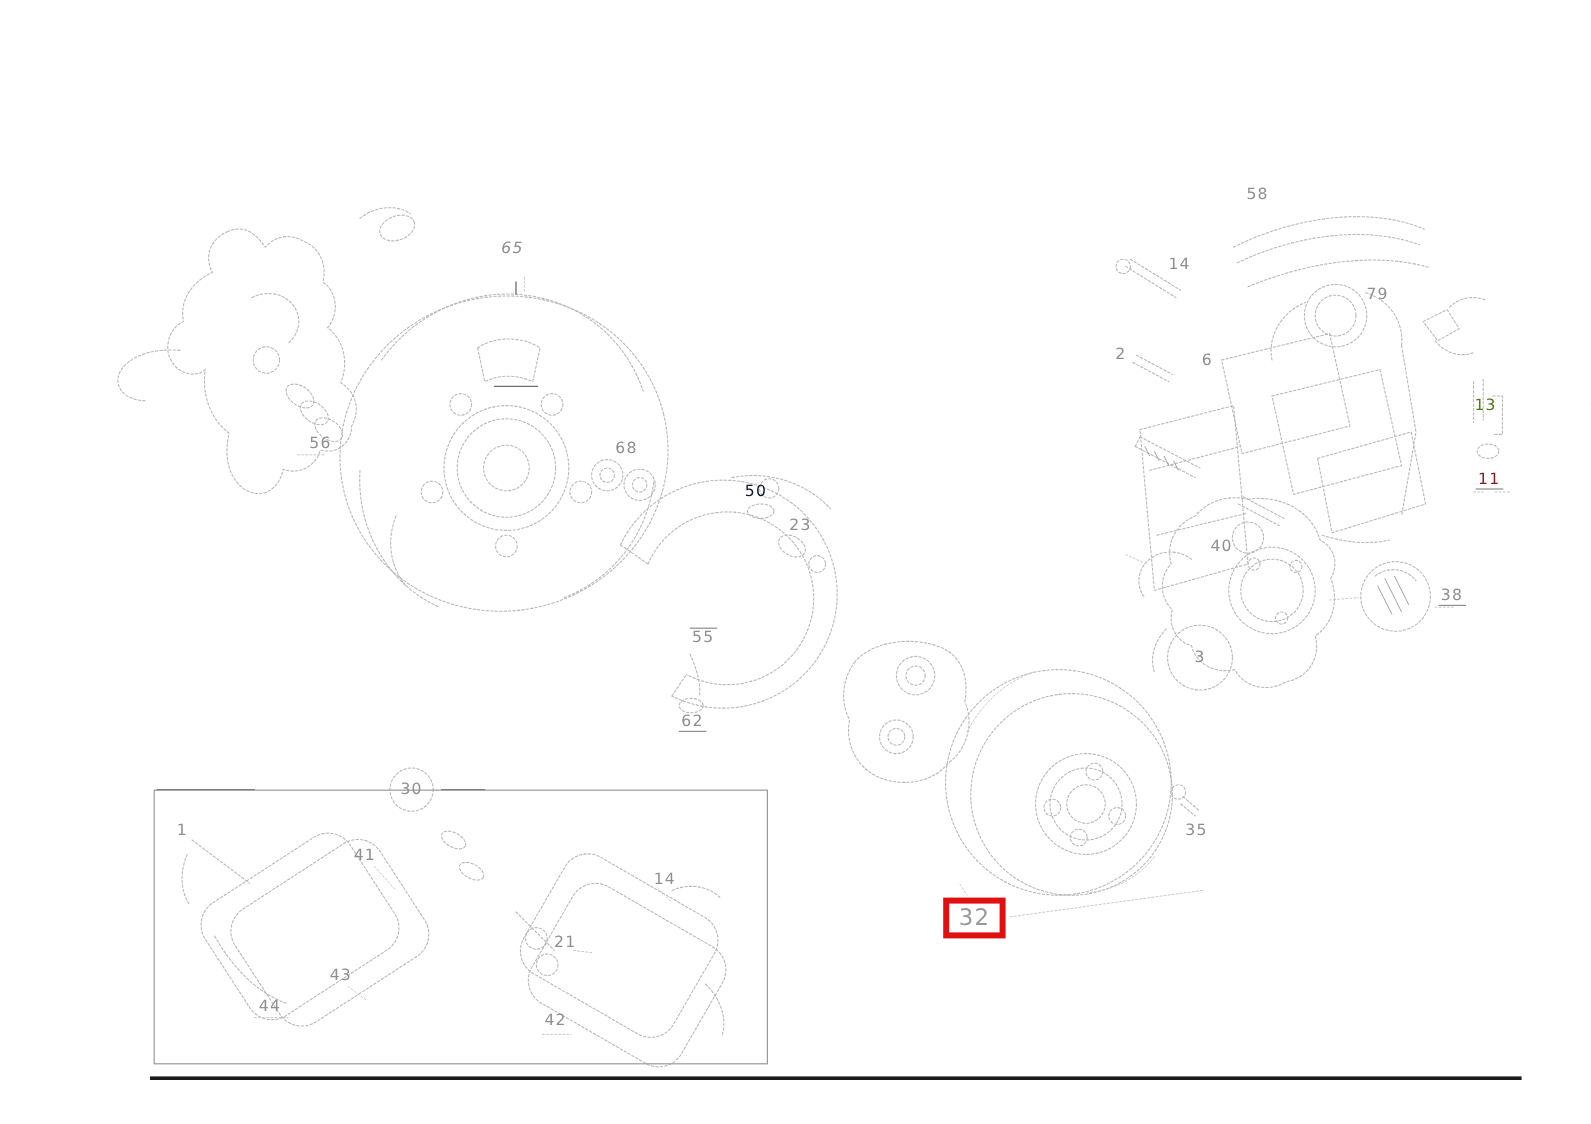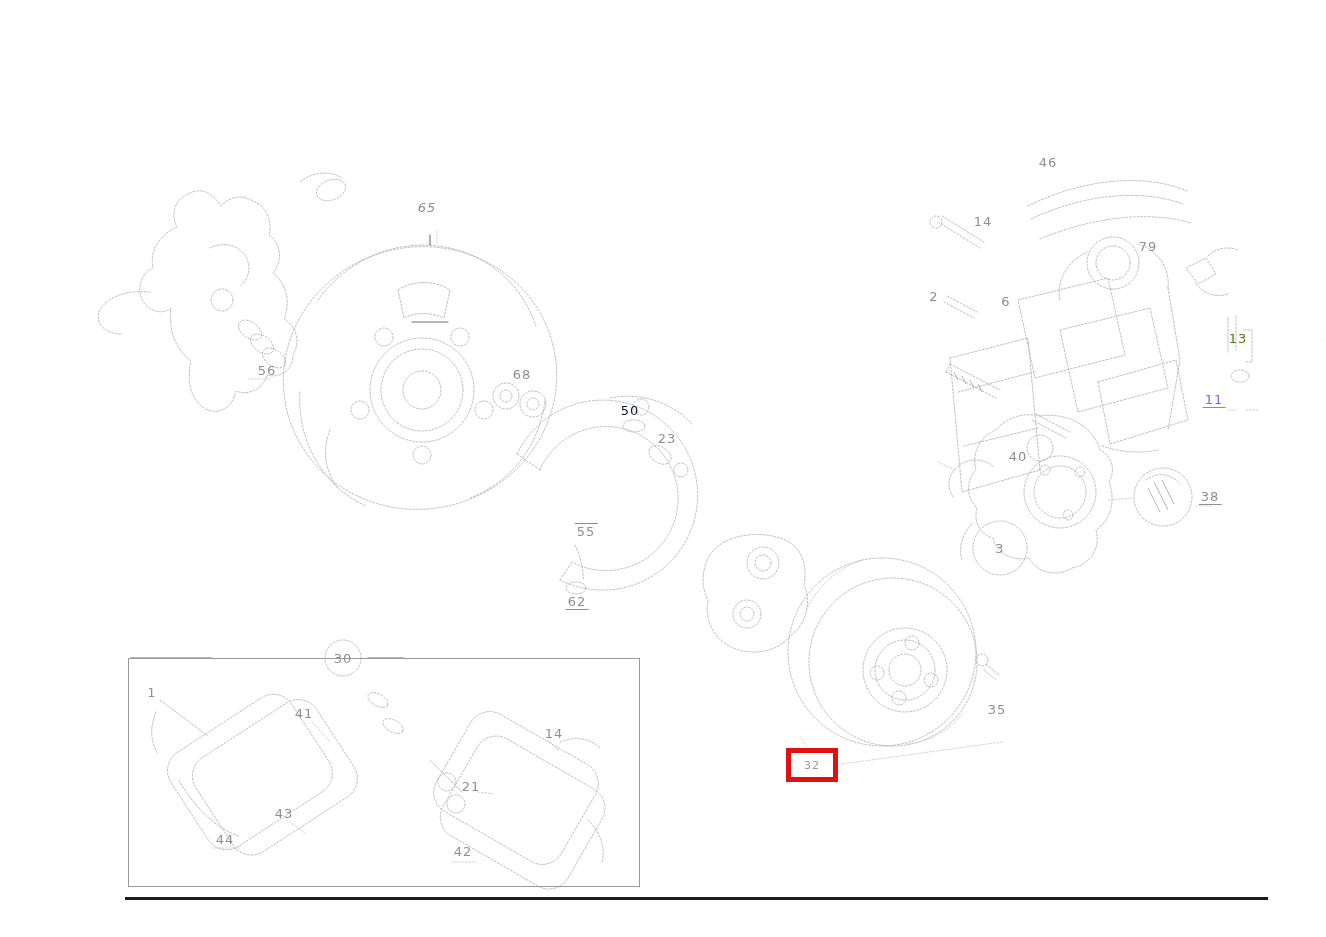--- a/index.html
+++ b/index.html
@@ -32,21 +32,21 @@
   .part-label.u{border-bottom:1px solid #8f8f8f;}
   .part-label.o{border-top:1px solid #8f8f8f;}
   #highlight-box{
     position:absolute;
     box-sizing:border-box;
     display:flex;align-items:center;justify-content:center;
     border-style:solid;
     background:transparent;
   }
   #highlight-box span{
-    font-size:11px;letter-spacing:1px;color:#9a9a9a;line-height:1;
+    font-size:19px;letter-spacing:1px;color:#9a9a9a;line-height:1;
   }
   #inset-box{
     position:absolute;box-sizing:border-box;
     border:1px solid #9a9a9a;
     background:transparent;
   }
   #bottom-rule{position:absolute;}
 </style>
 </head>
 <body>
@@ -253,31 +253,31 @@
   <div id="bottom-rule" style="left: 125px; top: 897px; width: 1143px; height: 3px; background: rgb(28, 28, 28);"></div>
 
   <div id="label-layer">
       <span class="part-label" style="left: 427px; top: 207px; color: rgb(143, 143, 143); font-style: italic;">65</span>
       <span class="part-label" style="left: 257px; top: 370px; color: rgb(143, 143, 143); margin-left: 10px;">56</span>
       <span class="part-label" style="left: 522px; top: 374px; color: rgb(143, 143, 143);">68</span>
       <span class="part-label" style="left: 630px; top: 410px; color: #0f172a;">50</span>
       <span class="part-label" style="left: 667px; top: 438px; color: rgb(143, 143, 143);">23</span>
       <span class="part-label o" style="left: 586px; top: 531px; color: rgb(143, 143, 143);">55</span>
       <span class="part-label u" style="left: 577px; top: 602px; color: rgb(143, 143, 143);">62</span>
-      <span class="part-label" style="left: 1048px; top: 162px; color: rgb(143, 143, 143);">46</span>
+      <span class="part-label" style="left: 1048px; top: 162px; color: rgb(143, 143, 143);">58</span>
       <span class="part-label" style="left: 983px; top: 221px; color: rgb(143, 143, 143);">14</span>
       <span class="part-label" style="left: 934px; top: 296px; color: rgb(143, 143, 143);">2</span>
       <span class="part-label" style="left: 1006px; top: 301px; color: rgb(143, 143, 143);">6</span>
       <span class="part-label" style="left: 1148px; top: 246px; color: rgb(143, 143, 143);">79</span>
       <span class="part-label" style="left: 1238px; top: 338px; color: #4d7c0f;">13</span>
-      <span class="part-label u" style="left: 1214px; top: 400px; color: #8b5cf6;">11</span>
+      <span class="part-label u" style="left: 1241px; top: 400px; color: #7f1d1d;">11</span>
       <span class="part-label" style="left: 986px; top: 456px; color: rgb(143, 143, 143); margin-left: 32px;">40</span>
       <span class="part-label" style="left: 1000px; top: 548px; color: rgb(143, 143, 143);">3</span>
       <span class="part-label u" style="left: 1210px; top: 497px; color: rgb(143, 143, 143);">38</span>
-      <span class="part-label" style="left: 997px; top: 709px; color: rgb(143, 143, 143);">35</span>
+      <span class="part-label" style="left: 997px; top: 692px; color: rgb(143, 143, 143);">35</span>
       <span class="part-label" style="left: 343px; top: 658px; color: rgb(143, 143, 143);">30</span>
       <span class="part-label" style="left: 152px; top: 692px; color: rgb(143, 143, 143);">1</span>
       <span class="part-label" style="left: 304px; top: 713px; color: rgb(143, 143, 143);">41</span>
       <span class="part-label" style="left: 284px; top: 813px; color: rgb(143, 143, 143);">43</span>
       <span class="part-label" style="left: 225px; top: 839px; color: rgb(143, 143, 143);">44</span>
       <span class="part-label" style="left: 471px; top: 786px; color: rgb(143, 143, 143);">21</span>
       <span class="part-label" style="left: 463px; top: 851px; color: rgb(143, 143, 143);">42</span>
       <span class="part-label" style="left: 554px; top: 733px; color: rgb(143, 143, 143);">14</span>
     </div>
 

